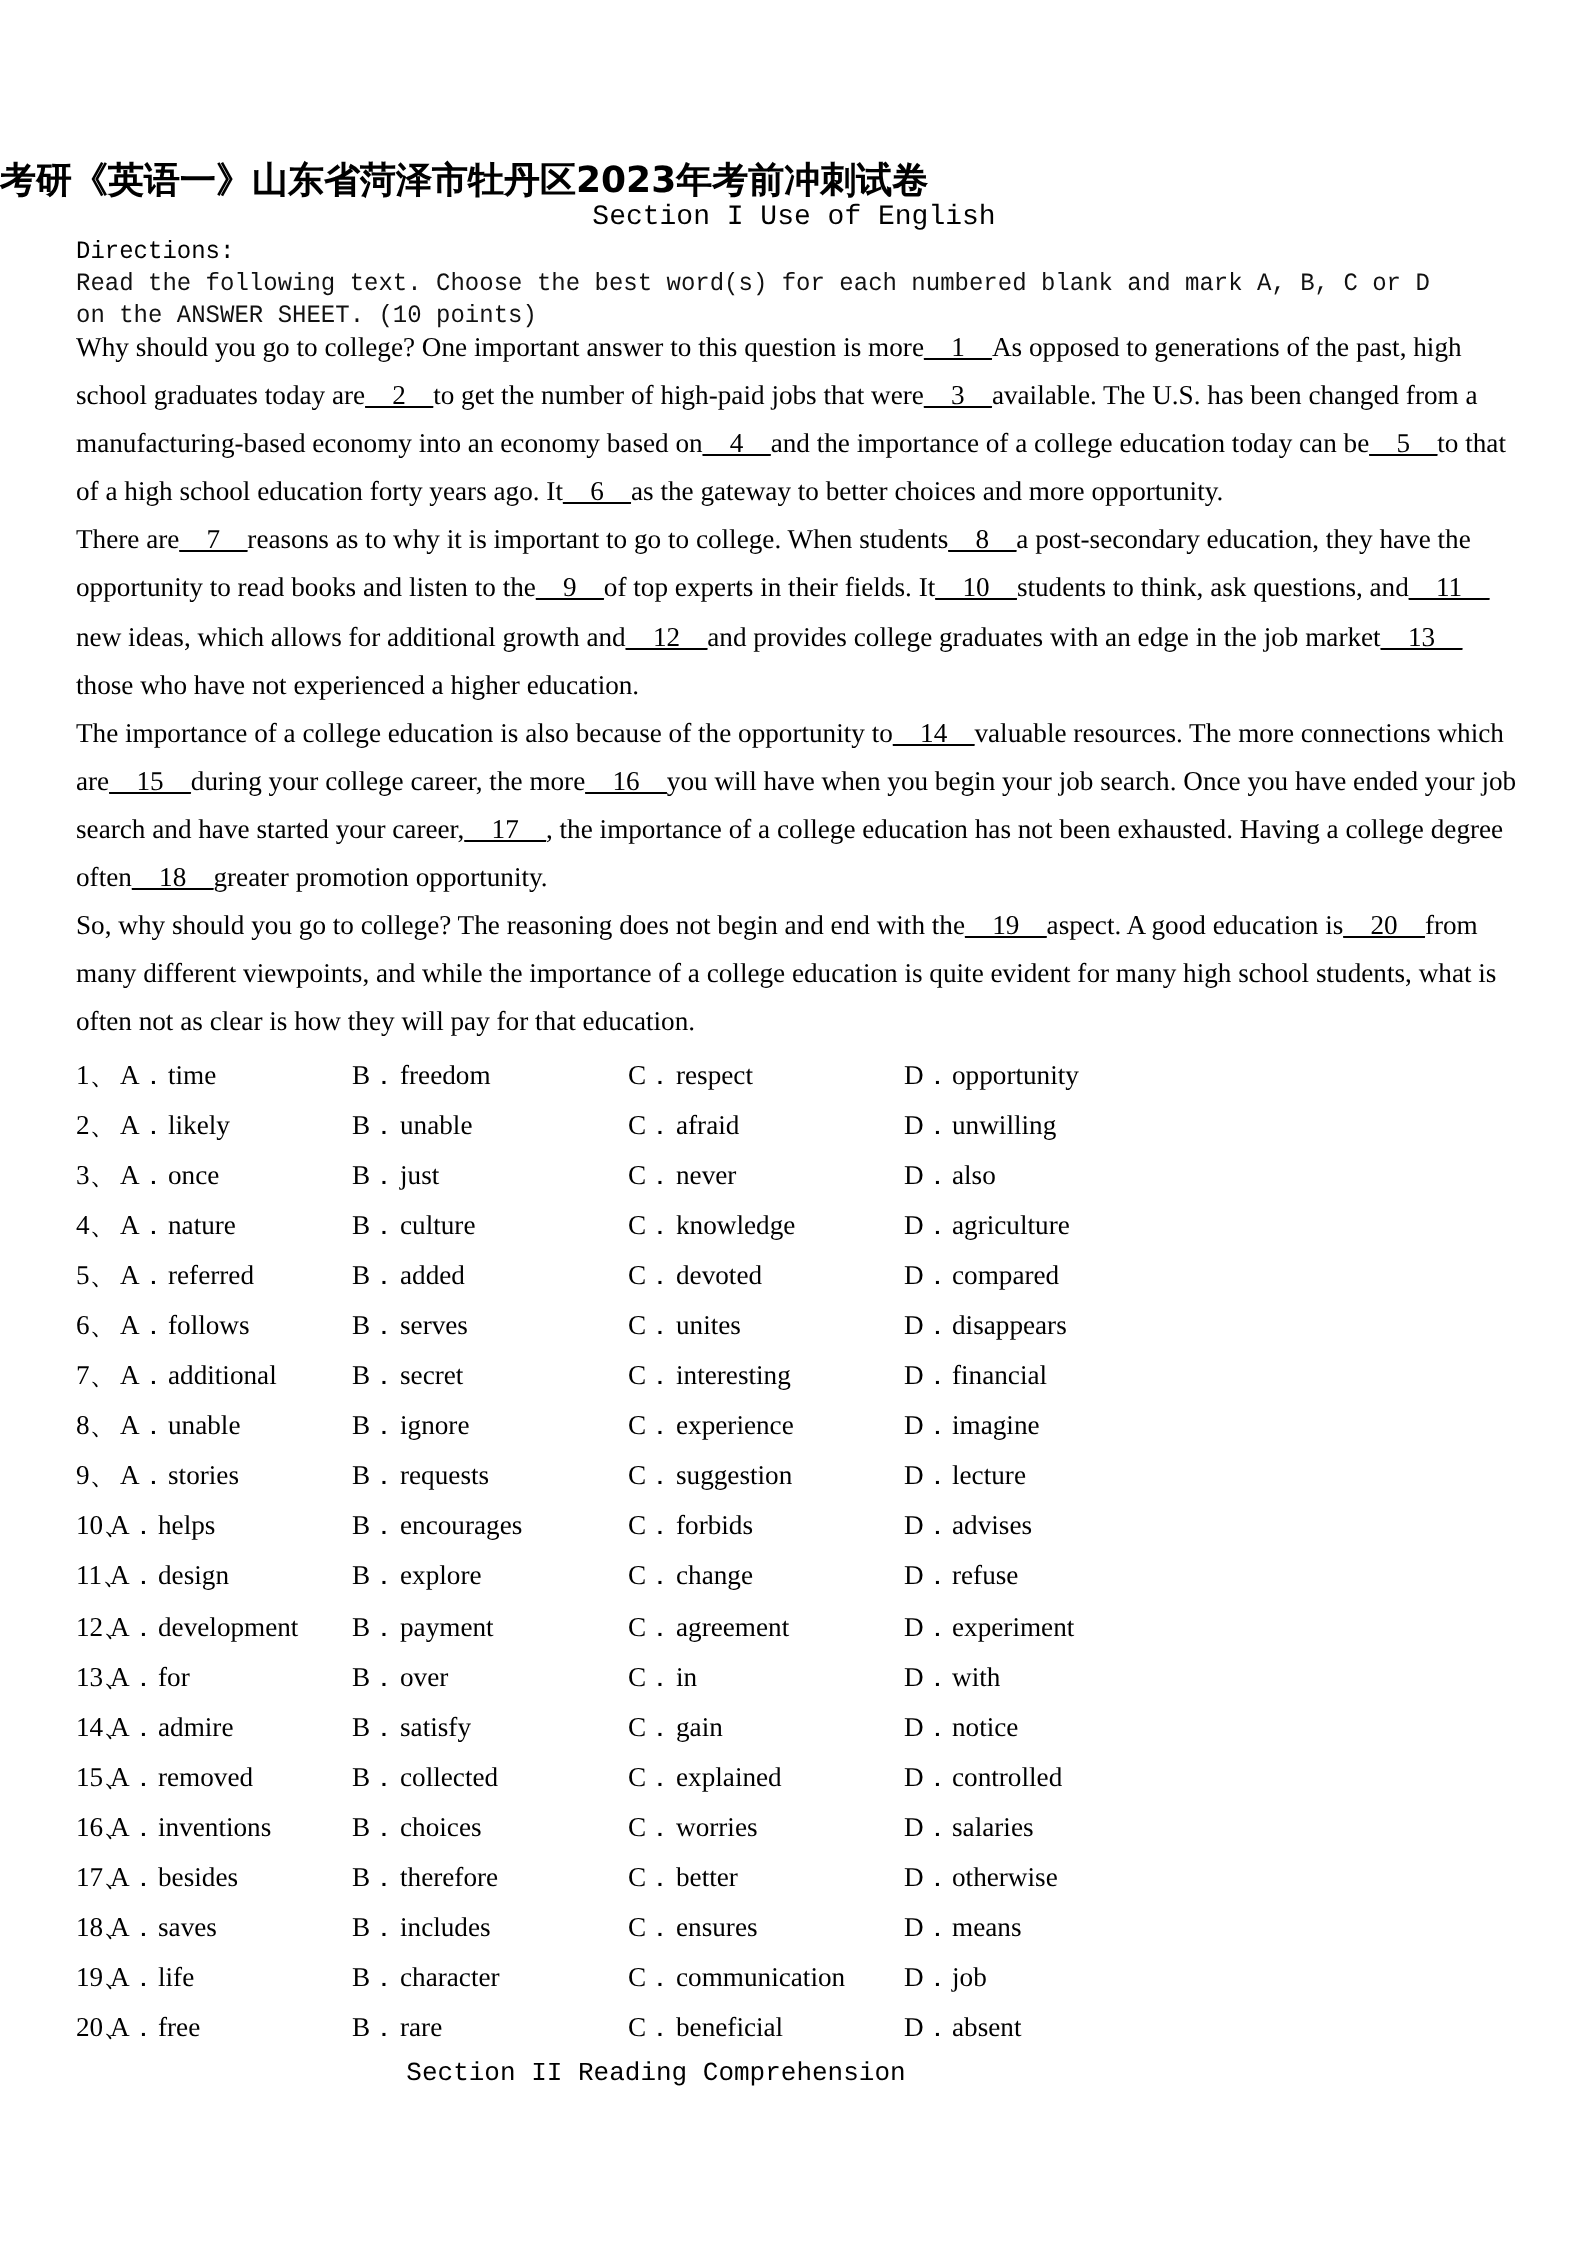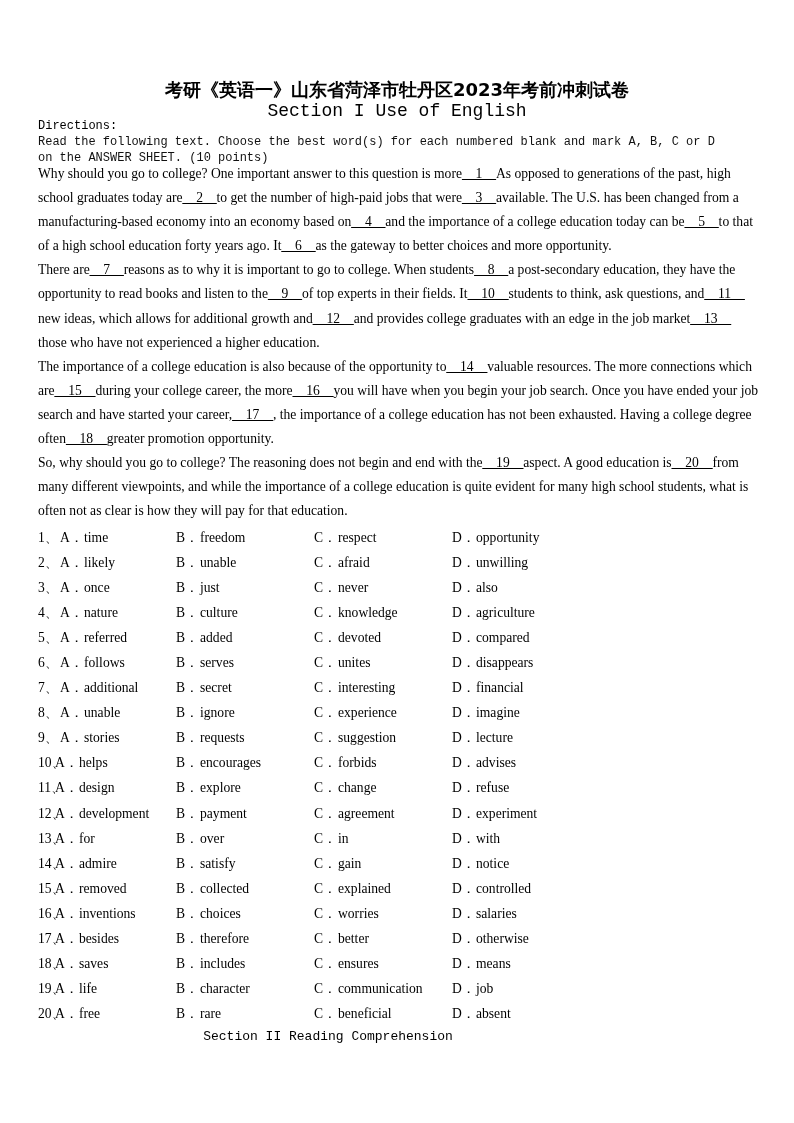--- a/index.html
+++ b/index.html
@@ -1,24 +1,24 @@
 <!DOCTYPE html>
 <html><head>
 <meta charset="utf-8">
 <style>
   html, body { margin: 0; padding: 0; background: #ffffff; }
   body { width: 794px; height: 1123px; position: relative; overflow: hidden; color: #000; }
   .page { position: absolute; left: 0; top: 0; width: 794px; height: 1123px; }
   .title {
-    position: absolute; left: 0; top: 78px; width: 794px; text-align: center;
+    position: absolute; left: 0; top: 78px; width: 794px; text-align: left;
     font-family: "DejaVu Sans", sans-serif; font-weight: bold; font-size: 18px; letter-spacing: 0px;
   }
   .subtitle {
     position: absolute; left: 0; top: 101px; width: 794px; text-align: center;
-    font-family: "Liberation Mono", monospace; font-size: 18px;
+    font-family: "Liberation Mono", monospace; font-size: 14px;
   }
   .directions {
     position: absolute; left: 38px; top: 118px; width: 720px;
     font-family: "Liberation Mono", monospace; font-size: 12.5px; line-height: 16px;
     transform: scaleX(0.96); transform-origin: left top;
   }
   .directions .label { font-weight: normal; }
   .directions .text { color: #111; }
   .passage {
     position: absolute; left: 38px; top: 162px; width: 722px;

